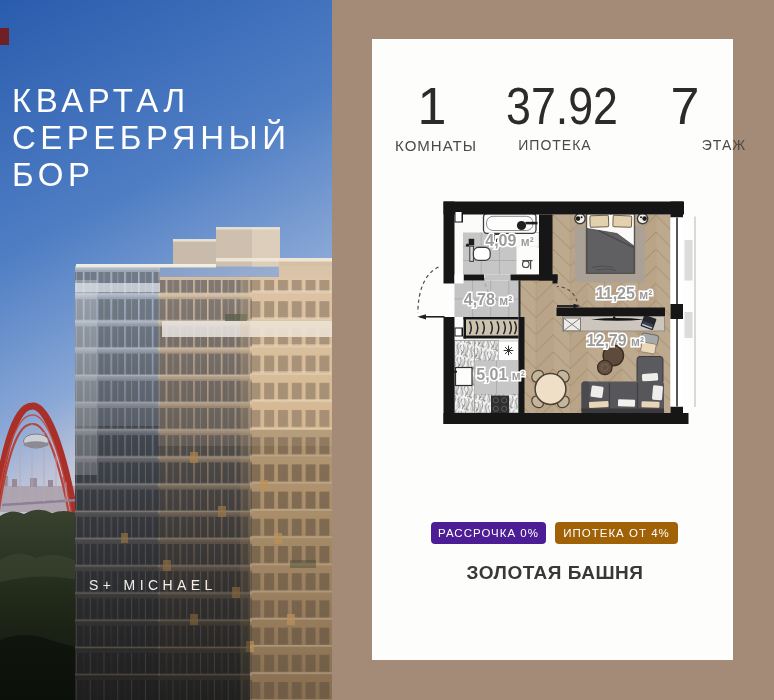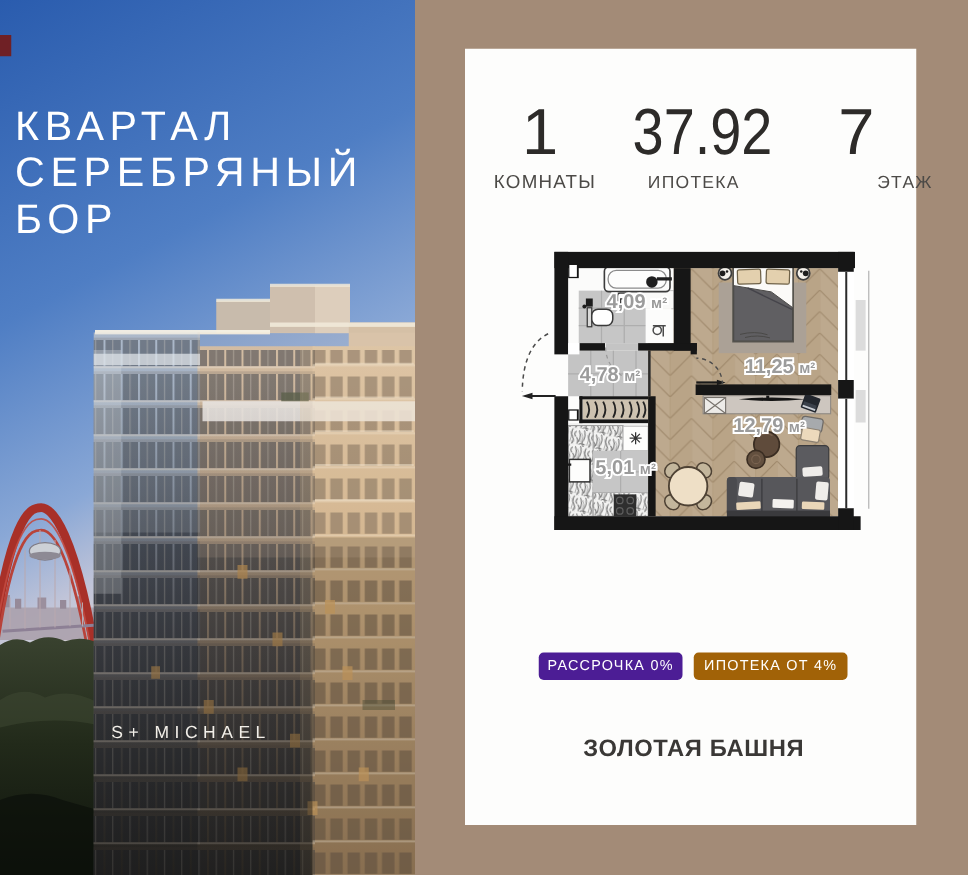--- a/index.html
+++ b/index.html
@@ -419,13 +419,13 @@
 <text x="624" y="298.5" font-size="16">11,25 <tspan font-size="12">м²</tspan></text>
 <text x="615.3" y="345.5" font-size="16">12,79 <tspan font-size="12">м²</tspan></text>
 </g>
 
 </svg>
 
 <div class="abs" style="left:431px;top:522px;width:115px;height:22px;background:#4c1d95;border-radius:4px;color:#ffffff;font-size:11.5px;letter-spacing:1px;display:flex;align-items:center;justify-content:center;">РАССРОЧКА 0%</div>
 
 <div class="abs" style="left:555px;top:522px;width:123px;height:22px;background:#a16207;border-radius:4px;color:#ffffff;font-size:11.5px;letter-spacing:1px;display:flex;align-items:center;justify-content:center;">ИПОТЕКА ОТ 4%</div>
 
-<div class="abs" style="left:555px;top:589px;transform:translateX(-50%);font-size:19px;font-weight:700;letter-spacing:0.5px;color:#3a3836;white-space:nowrap;">ЗОЛОТАЯ БАШНЯ</div>
+<div class="abs" style="left:555px;top:562px;transform:translateX(-50%);font-size:19px;font-weight:700;letter-spacing:0.5px;color:#3a3836;white-space:nowrap;">ЗОЛОТАЯ БАШНЯ</div>
 
 </body></html>

